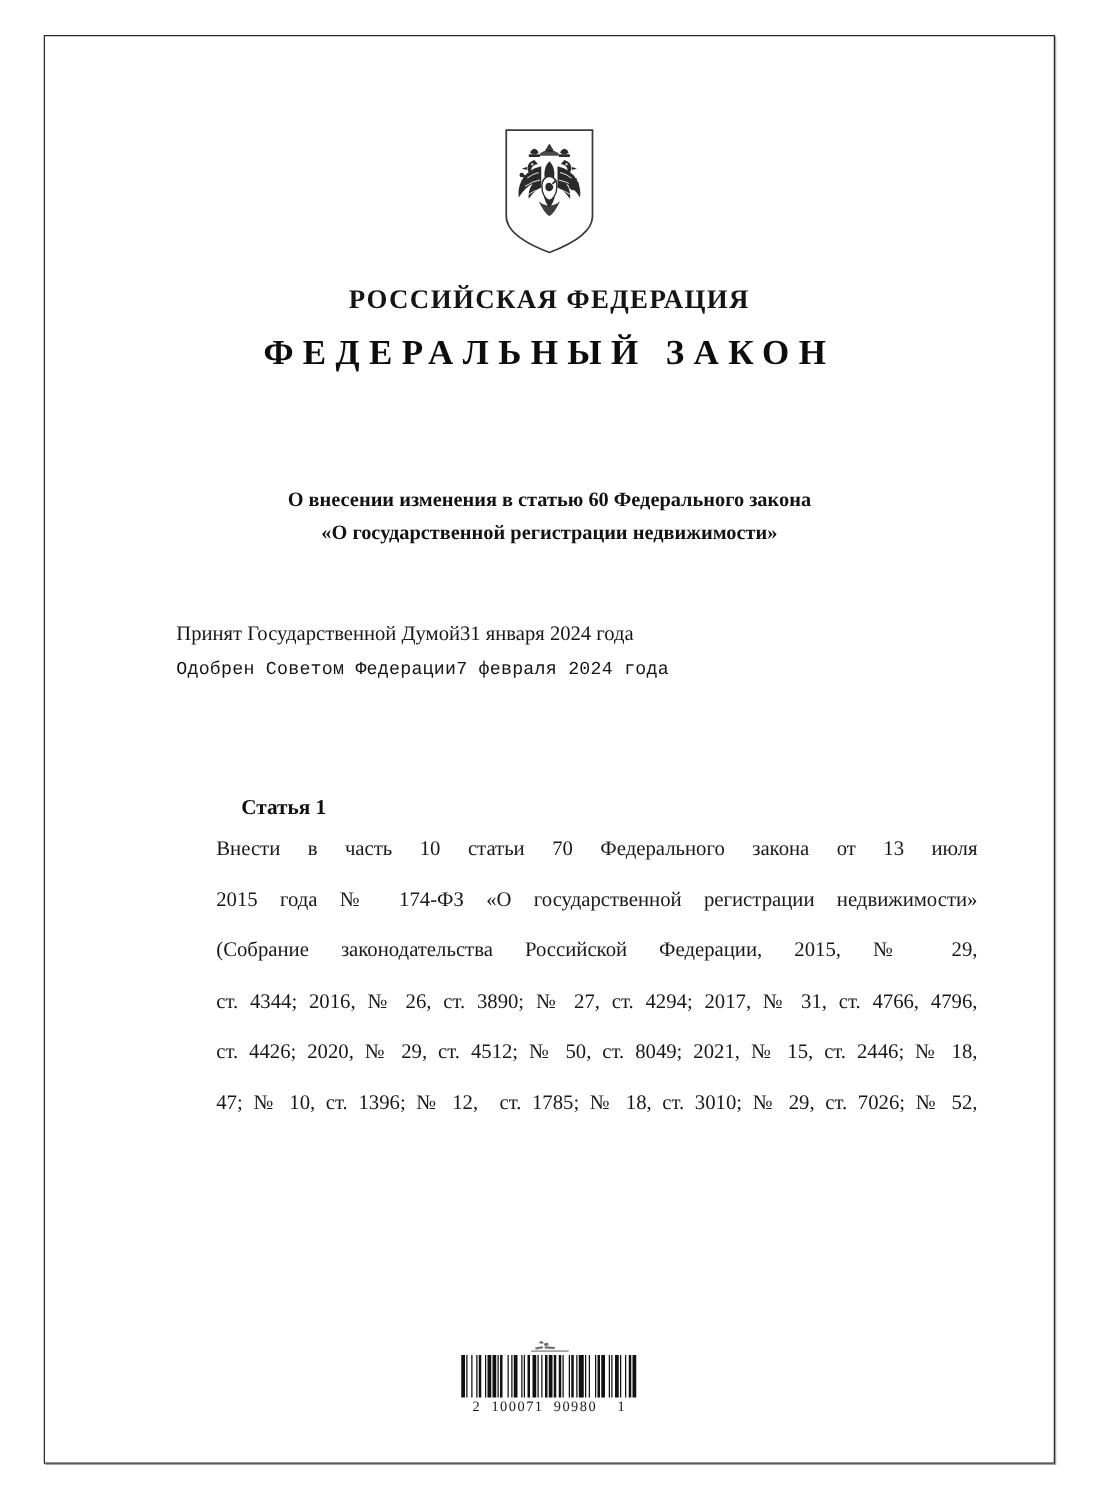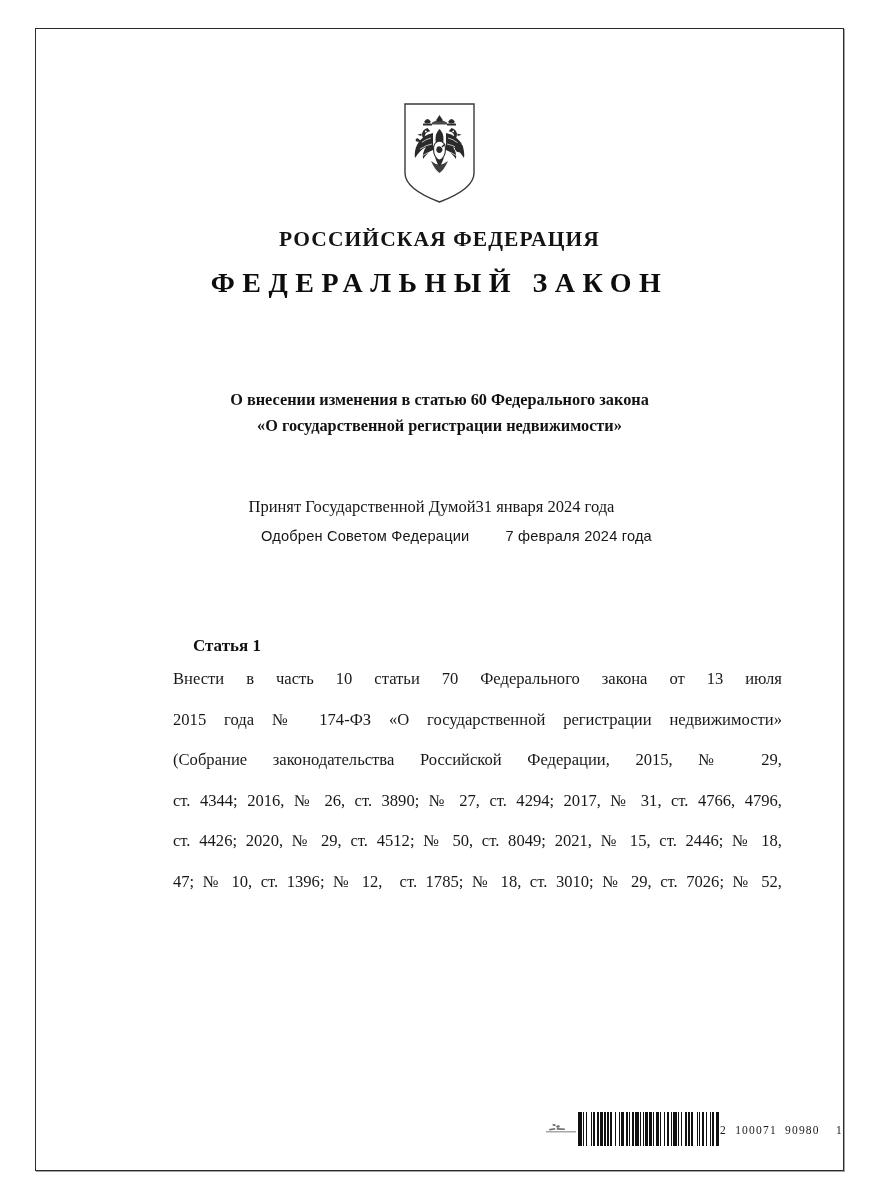--- a/index.html
+++ b/index.html
@@ -84,37 +84,36 @@
 
   
   .adopt {
     position: absolute;
     left: 105px;
     right: 95px;
     top: 468px;
   }
   .adopt-row {
     display: flex;
-    justify-content: center;
+    justify-content: flex-start;
     align-items: baseline;
   }
   .adopt-row.r1 { margin-bottom: 11px; }
   .adopt-row.r1 .lbl,
   .adopt-row.r1 .val {
     font-family: "Liberation Serif", serif;
     font-size: 16.5px;
     color: #161616;
   }
   .adopt-row.r2 .lbl,
   .adopt-row.r2 .val {
-    font-family: Liberation Sans, sans-serif;
+    font-family: Liberation Mono, monospace;
     font-size: 14.6px;
     letter-spacing: 0.2px;
     color: #151515;
-    margin-left: 36px;
   }
   .adopt-row.r2 .val { padding-right: 12px; }
   .adopt-row.r1 .val { padding-right: 26px; }
 
   
   .article-heading {
     position: absolute;
     left: 157px;
     top: 607px;
     font-family: "Liberation Serif", serif;
@@ -138,23 +137,23 @@
     text-align-last: justify;
     color: #181818;
     white-space: pre-wrap;
   }
   .body-text p.last { text-align-last: justify; }
 
   
   .barcode-area {
     position: absolute;
     left: 0; right: 0;
-    bottom: 24px;
+    bottom: 38px;
     display: flex;
-    flex-direction: row;
+    flex-direction: column;
     align-items: center;
     justify-content: flex-end;
   }
   .barcode-mark {
     width: 34px;
     height: 11px;
     margin-bottom: 1px;
     opacity: 0.72;
   }
   .barcode-bars {

